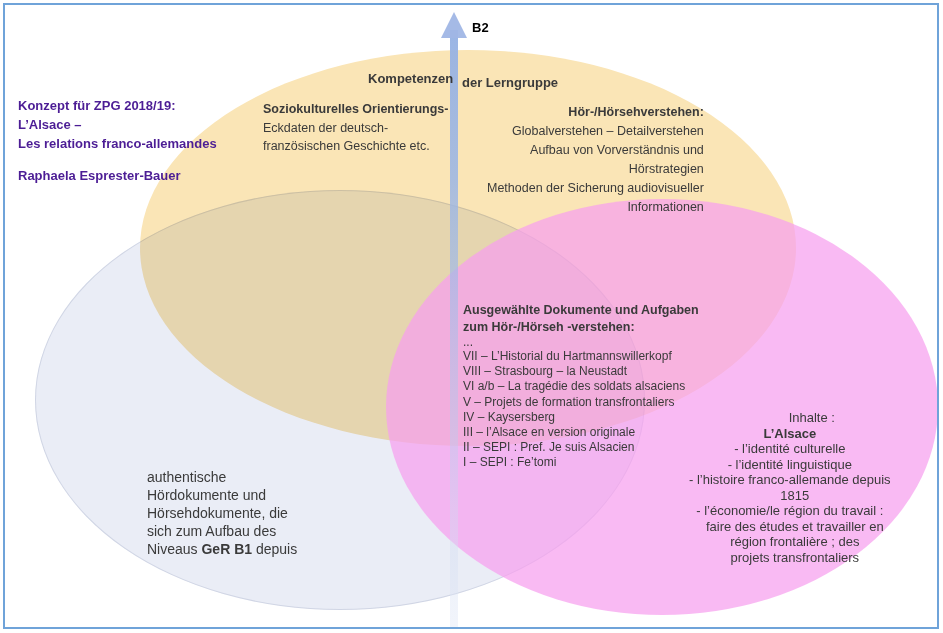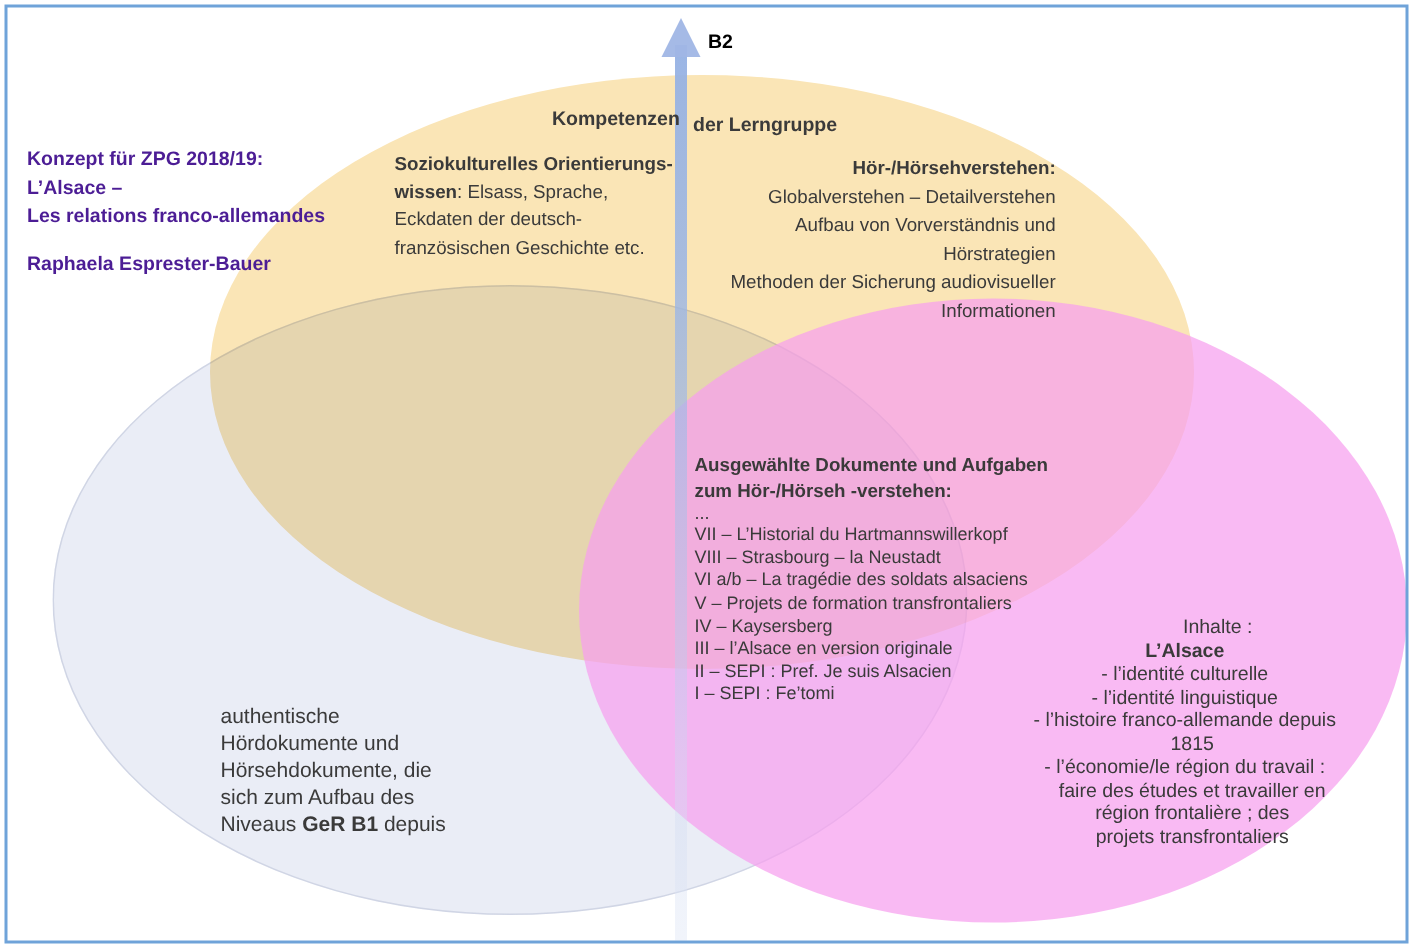--- a/index.html
+++ b/index.html
@@ -82,21 +82,20 @@
   </div>
 
   <div class="txt komp komp1 line">Kompetenzen</div>
   <div class="txt komp komp2 line">der Lerngruppe</div>
 
   <div class="txt level level-b2 line">B2</div>
   <div class="txt level level-a2 line">A2</div>
 
   <div class="txt sozio">
     <div class="line b">Soziokulturelles Orientierungs-</div>
-    <div class="line"><span class="b">wissen</span><span>: Elsass, Sprache,</span></div>
     <div class="line">Eckdaten der deutsch-</div>
     <div class="line">französischen Geschichte etc.</div>
   </div>
 
   <div class="txt hoer">
     <div class="line b">Hör-/Hörsehverstehen:</div>
     <div class="line">Globalverstehen – Detailverstehen</div>
     <div class="line">Aufbau von Vorverständnis und</div>
     <div class="line">Hörstrategien</div>
     <div class="line">Methoden der Sicherung audiovisueller</div>

